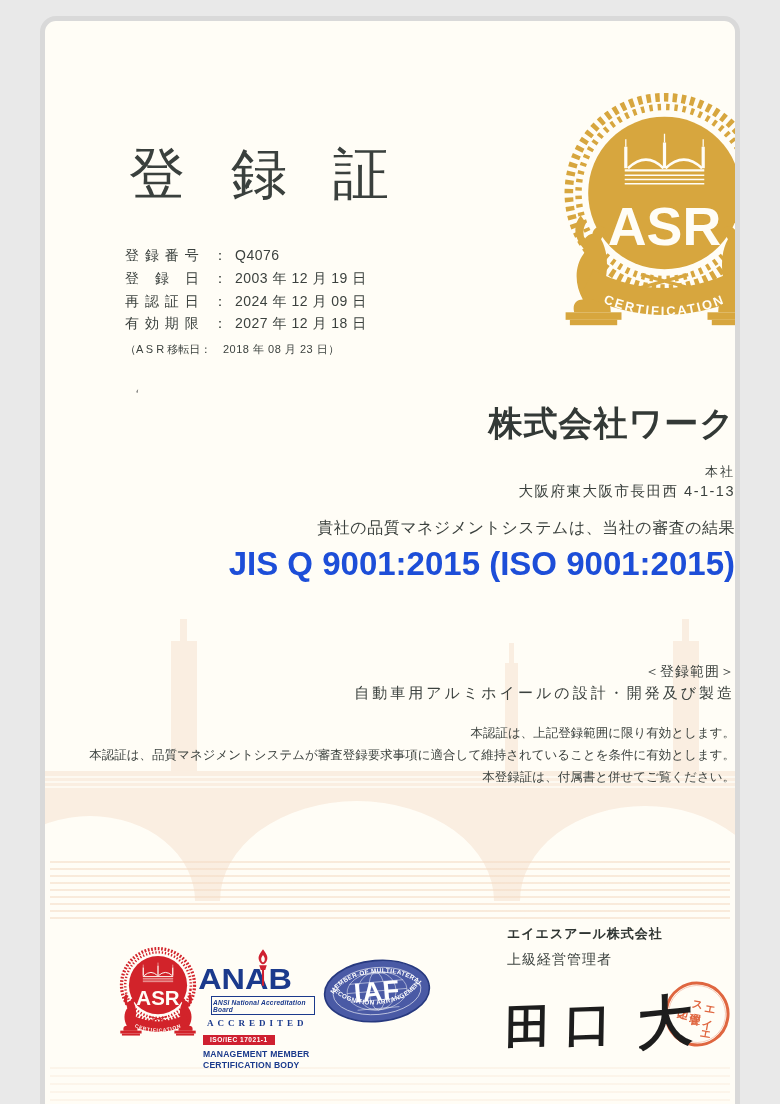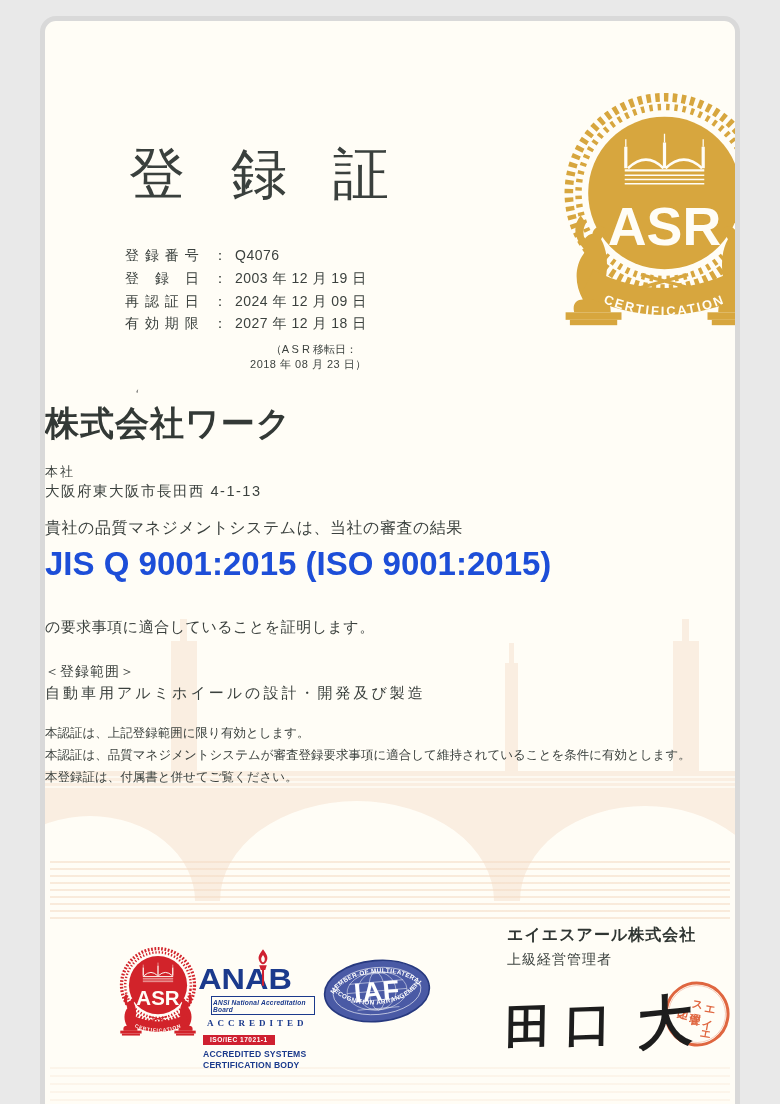--- a/index.html
+++ b/index.html
@@ -6,33 +6,33 @@
     --gold:#d7a63e; --asr_red:#d2232a; --anab_navy:#1b3a8c; --anab_red:#cf2030;
     --iaf_blue:#4a5aa5; --seal_red:#dd5a31; --text_dark:#3b413e; --watermark:#f6e2d0;
     --page_bg:#fffdf6; --border_gray:#d9d9d9;
   }
   *{margin:0;padding:0;box-sizing:border-box;}
   html,body{background:#e9e9e9;}
   body{font-family:"Liberation Sans",sans-serif;color:var(--text_dark);}
   .page{position:relative;width:700px;height:1104px;background:var(--page_bg);
         border:5px solid var(--border_gray);border-radius:16px;overflow:hidden;margin:16px auto;}
   .abs{position:absolute;}
-  .ctr{left:0;right:0;text-align:left;}
+  .ctr{left:0;right:0;text-align:right;}
 
   
   .cert-title{left:84px;top:116px;font-family:"Liberation Serif","DejaVu Serif",serif;
               font-size:56px;letter-spacing:16px;color:#3a403d;font-weight:500;}
 
   
   .reg-block{left:80px;top:226px;font-size:14px;}
   .reg-row{display:flex;align-items:baseline;height:22.8px;}
   .reg-label{width:88px;letter-spacing:1px;}
   .reg-colon{width:16px;}
   .reg-value{margin-left:6px;letter-spacing:.5px;}
-  .reg-transfer{display:flex;font-size:11px;margin-top:4px;align-items:flex-end;flex-direction:column;}
+  .reg-transfer{display:flex;font-size:11px;margin-top:4px;align-items:center;}
   .reg-transfer .reg-label{width:96px;letter-spacing:0;}
   .reg-transfer .reg-value{margin-left:2px;}
 
   .stray-mark{left:90px;top:366px;font-size:13px;color:#555;transform:rotate(14deg);}
 
   
   .emblem-gold{left:512px;top:72px;width:215px;color:var(--gold);}
   .emblem-red{left:72px;top:926px;width:82px;color:var(--asr_red);}
   svg text{font-family:"Liberation Sans",sans-serif;}
 
@@ -67,21 +67,21 @@
   .anab-accredited{margin-top:3px;font-size:9px;font-weight:600;letter-spacing:4px;padding-left:4px;font-family:Liberation Serif, serif;}
   .anab-pill{display:inline-block;margin-top:3px;background:var(--anab_red);color:#fff;
              font-size:6.6px;font-weight:bold;padding:1.5px 7px;letter-spacing:.5px;}
   .anab-ms{margin-top:3px;font-size:8.6px;font-weight:bold;letter-spacing:.2px;}
   .anab-cb{margin-top:1px;font-size:8.6px;font-weight:bold;letter-spacing:.2px;}
 
   
   .iaf{left:278px;top:938px;width:108px;transform:rotate(-5deg);}
 
   
-  .issuer-company{left:462px;top:904px;font-size:16px;font-weight:bold;letter-spacing:1px;color:#2f3532;}
+  .issuer-company{left:462px;top:904px;font-size:13px;font-weight:bold;letter-spacing:1px;color:#2f3532;}
   .issuer-address{left:462px;top:933px;font-size:14px;letter-spacing:.5px;}
   .issuer-role{left:462px;top:930px;font-size:14px;letter-spacing:1px;}
   .sig{font-family:"Liberation Serif","DejaVu Serif",serif;font-weight:900;color:#1d1d1d;z-index:3;}
   .sig-surname{left:460px;top:974px;font-size:46px;letter-spacing:14px;transform:rotate(-2deg) skewX(-3deg);}
   .sig-given{left:592px;top:964px;font-size:56px;transform:rotate(-6deg) skewX(-6deg);}
   .seal{left:617px;top:956px;width:70px;height:74px;transform:rotate(10deg);z-index:2;opacity:.92;}
 </style>
 </head>
 <body>
 
@@ -171,21 +171,20 @@
   </div>
 
   <div class="abs stray-mark">ʻ</div>
 
   <div class="abs ctr holder-company front">株式会社ワーク</div>
   <div class="abs ctr holder-site front">本社</div>
   <div class="abs ctr holder-address front">大阪府東大阪市長田西 4-1-13</div>
 
   <div class="abs ctr stmt-intro front">貴社の品質マネジメントシステムは、当社の審査の結果</div>
   <div class="abs ctr stmt-standard front">JIS Q 9001:2015 (ISO 9001:2015)</div>
-  <div class="abs ctr stmt-outro front">の要求事項に適合していることを証明します。</div>
 
   <div class="abs ctr scope-heading front">＜登録範囲＞</div>
   <div class="abs ctr note-0 front">本認証は、上記登録範囲に限り有効とします。</div>
 
   <div class="abs ctr scope-text front">自動車用アルミホイールの設計・開発及び製造</div>
   <div class="abs ctr note-1 front">本認証は、品質マネジメントシステムが審査登録要求事項に適合して維持されていることを条件に有効とします。</div>
   <div class="abs ctr note-2 front">本登録証は、付属書と併せてご覧ください。</div>
 
   <svg class="abs emblem-red front" viewBox="0 0 200 222">
     <use href="#asr-emblem"></use>
@@ -195,21 +194,21 @@
     <svg class="anab-torch" viewBox="0 0 16 40">
       <path d="M8,0 C10.5,4 13.5,6.5 12.5,11 C11.8,14.5 9.5,16 8,16 C6.5,16 4.2,14.5 3.5,11 C2.5,6.5 5.5,4 8,0 Z" fill="var(--anab_red)"></path>
       <path d="M8,6 C9.2,8 10.4,9.2 9.8,11.6 C9.4,13.2 8.6,13.8 8,13.8 C7.4,13.8 6.6,13.2 6.2,11.6 C5.6,9.2 6.8,8 8,6 Z" fill="#fffdf6"></path>
       <path d="M4,17 H12 L10.4,22 H5.6 Z" fill="var(--anab_red)"></path>
       <rect x="6.9" y="22" width="2.2" height="17" fill="var(--anab_red)"></rect>
     </svg>
     <div class="anab-word">ANAB</div>
     <div class="anab-board">ANSI National Accreditation Board</div>
     <div class="anab-accredited">ACCREDITED</div>
     <div><span class="anab-pill">ISO/IEC 17021-1</span></div>
-    <div class="anab-ms">ACCREDITED SYSTEMS</div>
+    <div class="anab-ms">MANAGEMENT MEMBER</div>
     <div class="anab-cb">CERTIFICATION BODY</div>
   </div>
 
   <svg class="abs iaf front" viewBox="0 0 108 64">
     <ellipse cx="54" cy="32" rx="52.5" ry="30.5" fill="var(--iaf_blue)" stroke="#27397f" stroke-width="1.6"></ellipse>
     <ellipse cx="54" cy="32" rx="44" ry="23.5" fill="none" stroke="rgba(255,255,255,.75)" stroke-width=".8"></ellipse>
     <g stroke="rgba(255,255,255,.7)" stroke-width=".7" fill="none">
       <ellipse cx="54" cy="32" rx="30" ry="19"></ellipse>
       <ellipse cx="54" cy="32" rx="19" ry="19"></ellipse>
       <ellipse cx="54" cy="32" rx="8" ry="19"></ellipse>

